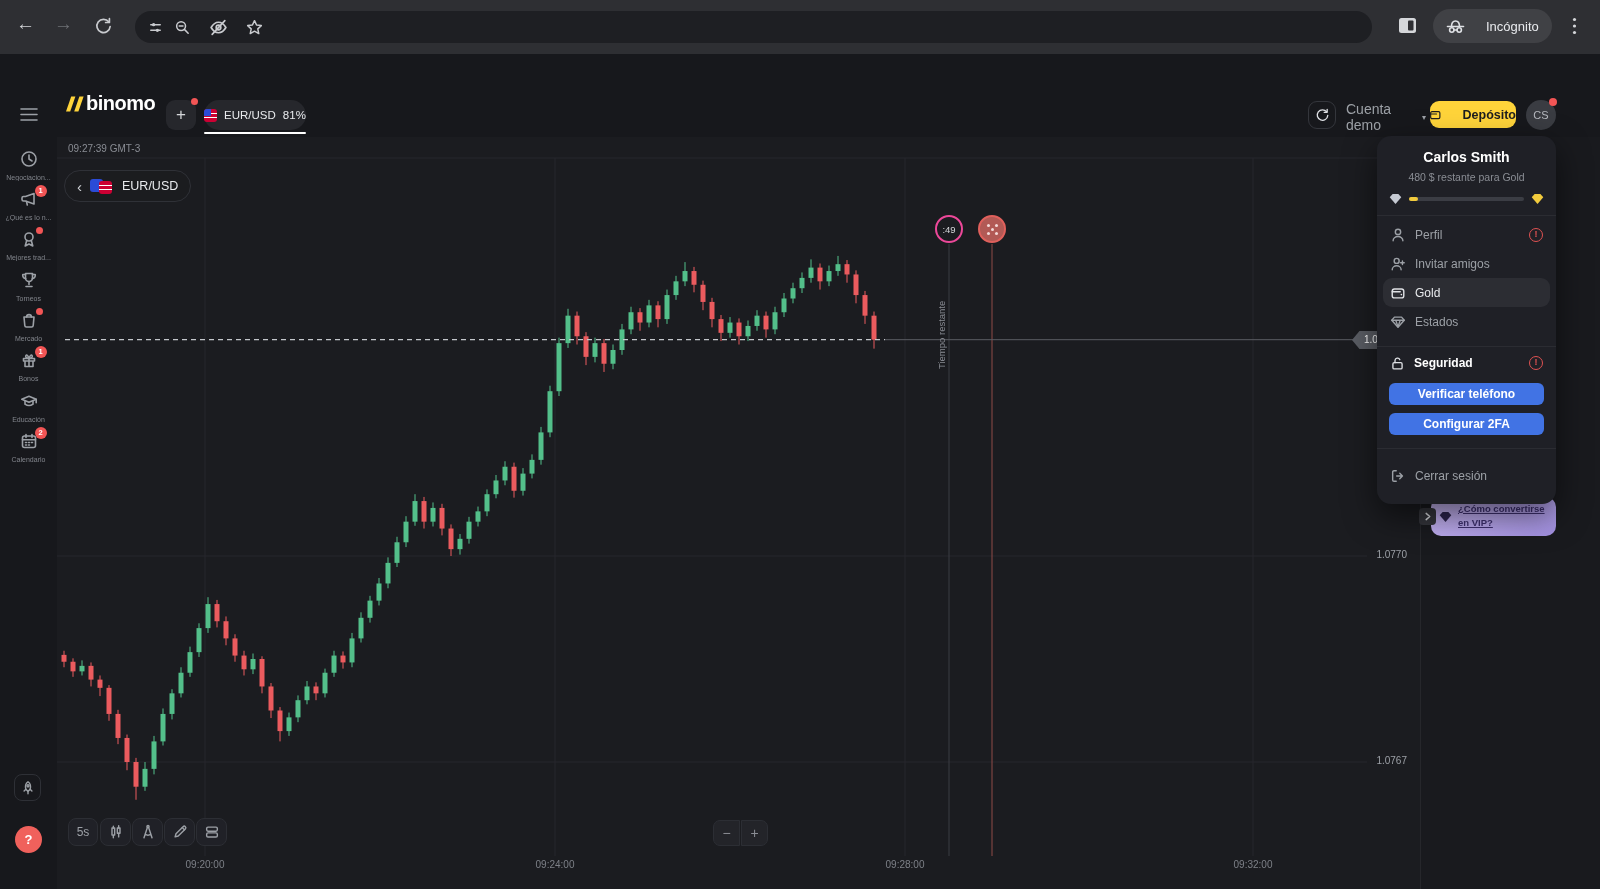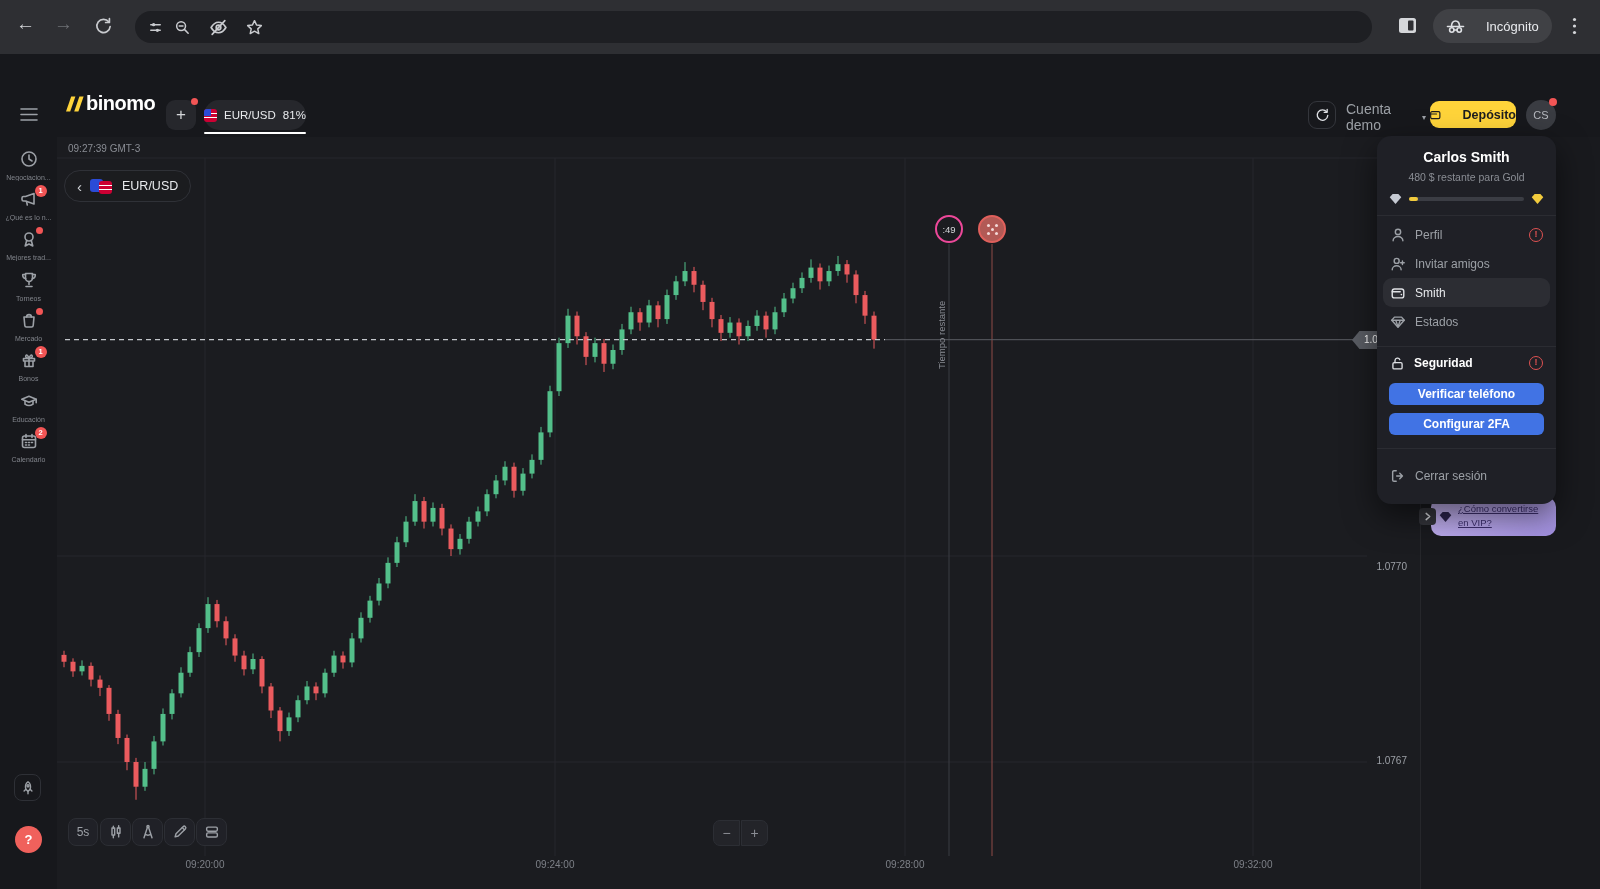--- a/index.html
+++ b/index.html
@@ -429,21 +429,21 @@
       </div>
     <div class="a" style="left:879px;top:112px;width:13px;height:120px;writing-mode:vertical-rl;transform:rotate(180deg);font-size:9.5px;color:#8a8d94">Tiempo restante</div>
     <div class="a f c" style="left:921px;top:78px;width:28px;height:28px;border-radius:50%;background:#b25955;border:2px solid #e0605c">
         <span class="dots5"></span>
       </div>
 
     <div class="xlab" style="left:118px;top:722px">09:20:00</div>
     <div class="xlab" style="left:468px;top:722px">09:24:00</div>
     <div class="xlab" style="left:818px;top:722px">09:28:00</div>
     <div class="xlab" style="left:1166px;top:722px">09:32:00</div>
-    <div class="ylab" style="left:1294px;top:424px">1.0770</div>
+    <div class="ylab" style="left:1294px;top:412px">1.0770</div>
     <div class="ylab" style="left:1294px;top:618px">1.0767</div>
     <div class="a" style="left:1295px;top:194px;width:62px;height:18px;background:#5a5d64;border-radius:3px;clip-path:polygon(12% 0,100% 0,100% 100%,12% 100%,0 50%);font-size:10px;color:#fff;line-height:18px;padding-left:12px">1.0773</div>
 
     <div class="cbtn" style="left:11px;top:681px;width:30px">
         <span>5s</span>
       </div>
     <div class="cbtn" style="left:43px;top:681px;width:31px">
       <svg width="16" height="16" viewBox="0 0 18 18" class="ic">
           <path d="M6 2.5v2M6 12.5v3M12 2v2.5M12 10.5v4"></path>
           <rect x="4.5" y="4.5" width="3" height="8"></rect>
@@ -476,21 +476,21 @@
         <span>+</span>
       </div>
   </div>
 
   <div class="a" style="left:1421px;top:137px;width:179px;height:752px;background:#191a1e"></div>
 
   <div class="a" style="left:1431px;top:497px;width:125px;height:39px;border-radius:10px;background:linear-gradient(150deg,#cbbaf4,#a18fe0);z-index:30">
     <svg class="a" style="left:8px;top:14px" width="13" height="12" viewBox="0 0 18 16">
         <path d="M5 1h8l4 4.5L9 15 1 5.5Z" fill="#2e2550"></path>
       </svg>
-    <div class="a" style="left:27px;top:5px;font-size:9.5px;font-weight:400;color:#3e3070;line-height:1.45">
+    <div class="a" style="left:27px;top:5px;font-size:9.5px;font-weight:700;color:#3e3070;line-height:1.45">
       <div style="text-decoration:underline">¿Cómo convertirse</div>
       <div style="text-decoration:underline">en VIP?</div>
     </div>
   </div>
   <div class="a f c" style="left:1419px;top:508px;width:17px;height:17px;background:#35363c;border-radius:4px;z-index:31">
     <svg width="9" height="9" viewBox="0 0 10 10" class="ic icw">
         <path d="M3.5 1.5L7.5 5l-4 3.5"></path>
       </svg>
   </div>
 
@@ -523,21 +523,21 @@
           <path d="M2.5 15.5a5 4.5 0 0 1 10 0M14 5.5v4M12 7.5h4"></path>
         </svg>
       <span>Invitar amigos</span>
     </div>
     <div class="prow" style="background:#2c2d33;border-radius:9px;margin:0 6px;padding:0 7px;color:#e8eaed">
       <svg width="16" height="16" viewBox="0 0 18 18" class="ic icw">
           <rect x="2.5" y="4.5" width="13" height="10" rx="2.5"></rect>
           <path d="M2.5 7.5h9"></path>
           <circle cx="12.8" cy="10.8" r="0.9" fill="#e8eaed" stroke="none"></circle>
         </svg>
-      <span>Smith</span>
+      <span>Gold</span>
     </div>
     <div class="prow">
       <svg width="16" height="16" viewBox="0 0 18 18" class="ic">
           <path d="M5 3.5h8l3 3.5-7 8-7-8Z"></path>
           <path d="M2 7h14M6.5 7L9 14.5 11.5 7"></path>
         </svg>
       <span>Estados</span>
     </div>
     <hr class="pdiv">
     <div class="prow" style="height:24px">

